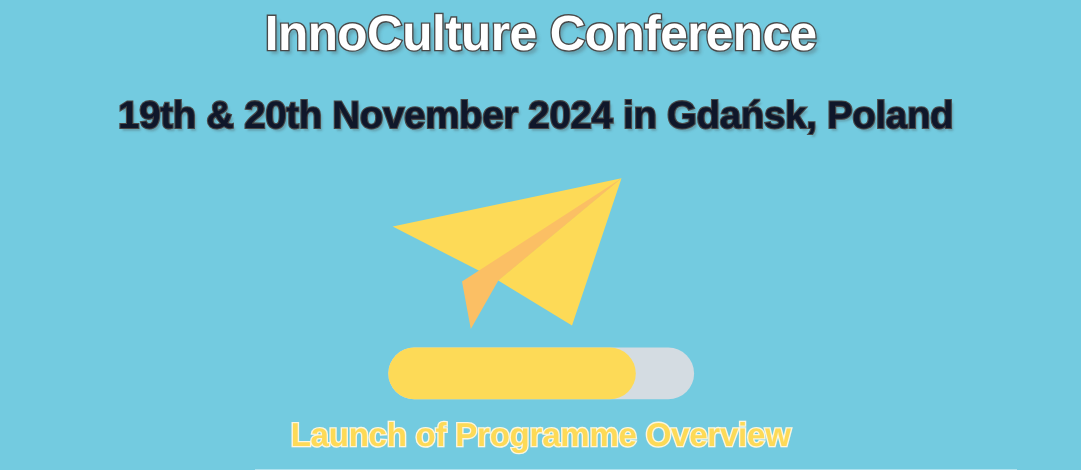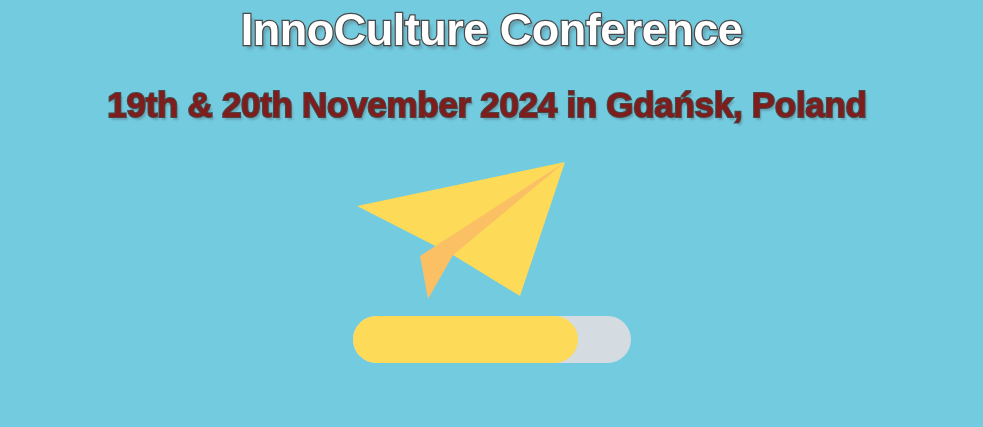--- a/index.html
+++ b/index.html
@@ -47,21 +47,21 @@
     margin: 0;
     padding: 0;
     position: absolute;
     top: 87px;
     left: 0;
     width: 974px;
     font-size: 35px;
     line-height: 1;
     font-weight: bold;
     letter-spacing: -0.3px;
-    color: #7f1d1d;
+    color: #0f172a;
     -webkit-text-stroke: 2px #4a4a4a;
     paint-order: stroke fill;
     text-shadow: 2px 3px 2px rgba(70,70,70,0.28);
     white-space: nowrap;
   }
 
   
   #paper-plane-illustration {
     position: absolute;
     left: 340px;
@@ -126,14 +126,15 @@
 
     <polygon points="225,12 113,105 137,93" fill="#F9B95C"></polygon>
 
     <polygon points="225,12 180,146 113,105" fill="#FDDA57"></polygon>
   </svg>
 
   <div id="progress-bar">
     <div id="progress-bar-fill" style="width: 81%;"></div>
   </div>
 
+  <p id="launch-caption">Launch of Programme Overview</p>
 
 </div>
 
 </body></html>

